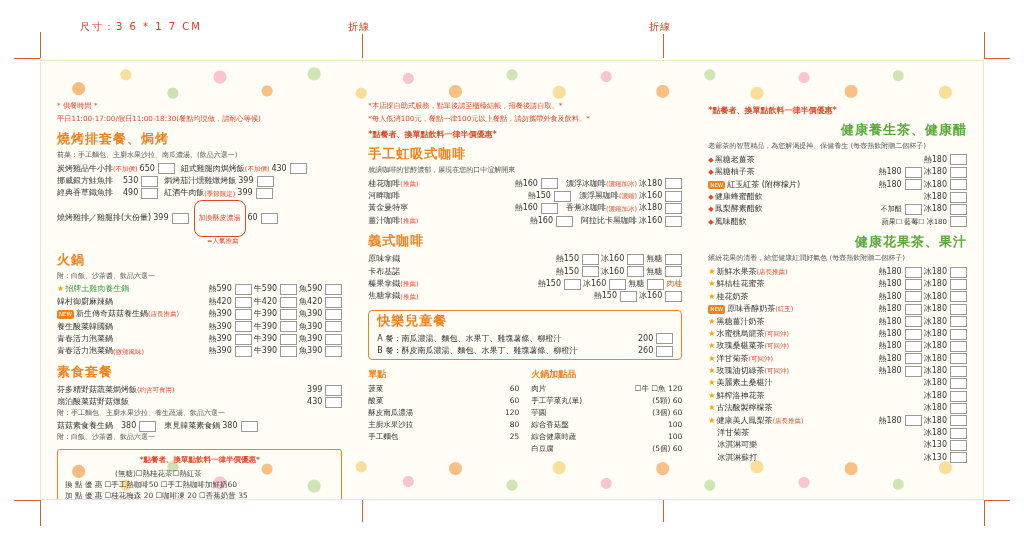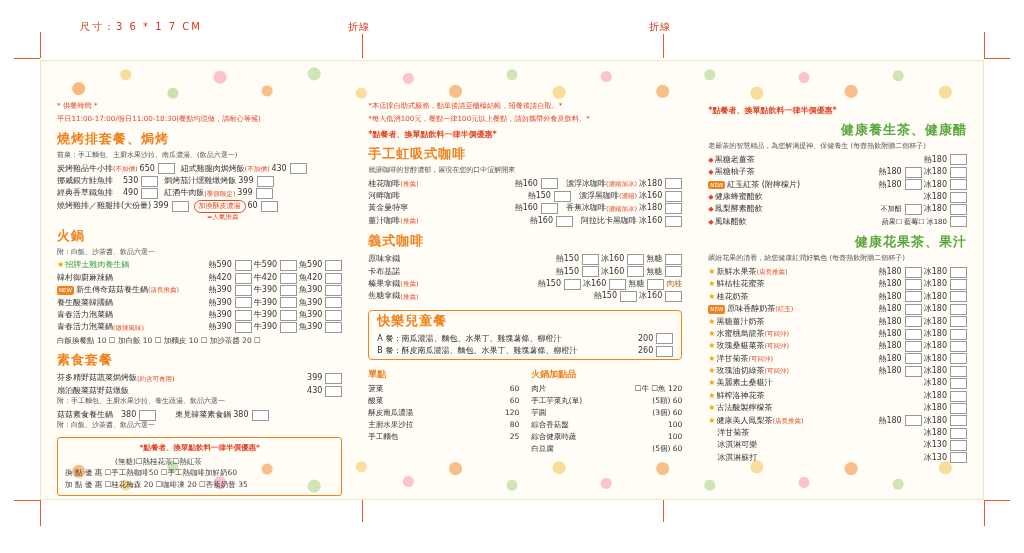--- a/index.html
+++ b/index.html
@@ -92,21 +92,21 @@
     color:#fff;background:#f0821e;font-size:5.5px;padding:0 2px;
     border-radius:2px;margin-right:2px;vertical-align:middle;
   }
   .tri{color:#e0492b;font-size:7px;margin-right:1px;}
 
   .bordered{
     border:1px solid #f0821e;border-radius:3px;padding:5px 7px;margin-top:6px;
   }
   .ribbon{
     color:#e0492b;font-size:7px;border:1px solid #e0492b;border-radius:8px;
-    padding:0 4px;display:inline-block;
+    padding:12px 4px;display:inline-block;
   }
   .twoline{font-size:7.5px;color:#444;line-height:1.5;}
   .tablehdr{color:#f0821e;font-size:9px;font-weight:bold;margin-bottom:2px;}
   .minirow{display:flex;font-size:7.5px;color:#333;line-height:1.6;align-items:flex-end;}
   .minirow .n{flex:1;}
   .minirow .v{width:26px;text-align:right;}
   .colsplit{display:flex;gap:12px;}
   .colsplit>div{flex:1;}
   .kidbox{
     border:1px solid #f0821e;border-radius:4px;padding:1px 8px;margin-top:7px;
@@ -249,42 +249,41 @@
           <span class="nm">青春活力泡菜鍋</span>
           <span class="tag">(微辣風味)</span>
           <span class="dots"></span>
           <span class="pr">熱390</span>
             <span class="box"></span>
           <span class="pr">牛390</span>
             <span class="box"></span>
           <span class="pr">魚390</span>
             <span class="box"></span>
         </div>
-        <div class="row" style="font-size:7.5px;color:#444;margin-top:1px;">白飯換餐點 10 ☐ 加白飯 10 ☐ 加麵皮 10 ☐ 加沙茶醬 20 ☐</div>
 
         <div class="secthead">素食套餐</div>
         <div class="row">
           <span class="nm">芬多精野菇蔬菜焗烤飯</span>
           <span class="tag">(約含可食用)</span>
           <span class="dots"></span>
           <span class="pr">399</span>
             <span class="box"></span>
         </div>
         <div class="row">
           <span class="nm">扇泊酸菜菇野菇燉飯</span>
           <span class="dots"></span>
           <span class="pr">430</span>
             <span class="box"></span>
         </div>
         <div class="subnote">附：手工麵包、主廚水果沙拉、養生蔬湯、飲品六選一</div>
         <div class="row">
           <span class="nm">菇菇素食養生鍋</span>
           <span class="pr" style="margin-left:8px">380</span>
             <span class="box"></span>
-          <span class="nm" style="margin-left:19px">東見韓菜素食鍋</span>
+          <span class="nm" style="margin-left:8px">東見韓菜素食鍋</span>
           <span class="pr">380</span>
             <span class="box"></span>
         </div>
         <div class="subnote">附：白飯、沙茶醬、飲品六選一</div>
 
         <div class="bordered">
           <div style="color:#e0492b;font-size:7.5px;font-weight:bold;text-align:center;margin-bottom:3px;">*點餐者、換單點飲料一律半價優惠*</div>
           <div class="twoline" style="margin-left:50px">(無糖)☐熱桂花茶☐熱紅茶</div>
           <div class="twoline">換 點 優 惠 ☐手工熱咖啡50 ☐手工熱咖啡加鮮奶60</div>
           <div class="twoline">加 點 優 惠 ☐桂花梅森 20 ☐咖啡凍 20 ☐香蕉奶昔 35</div>

